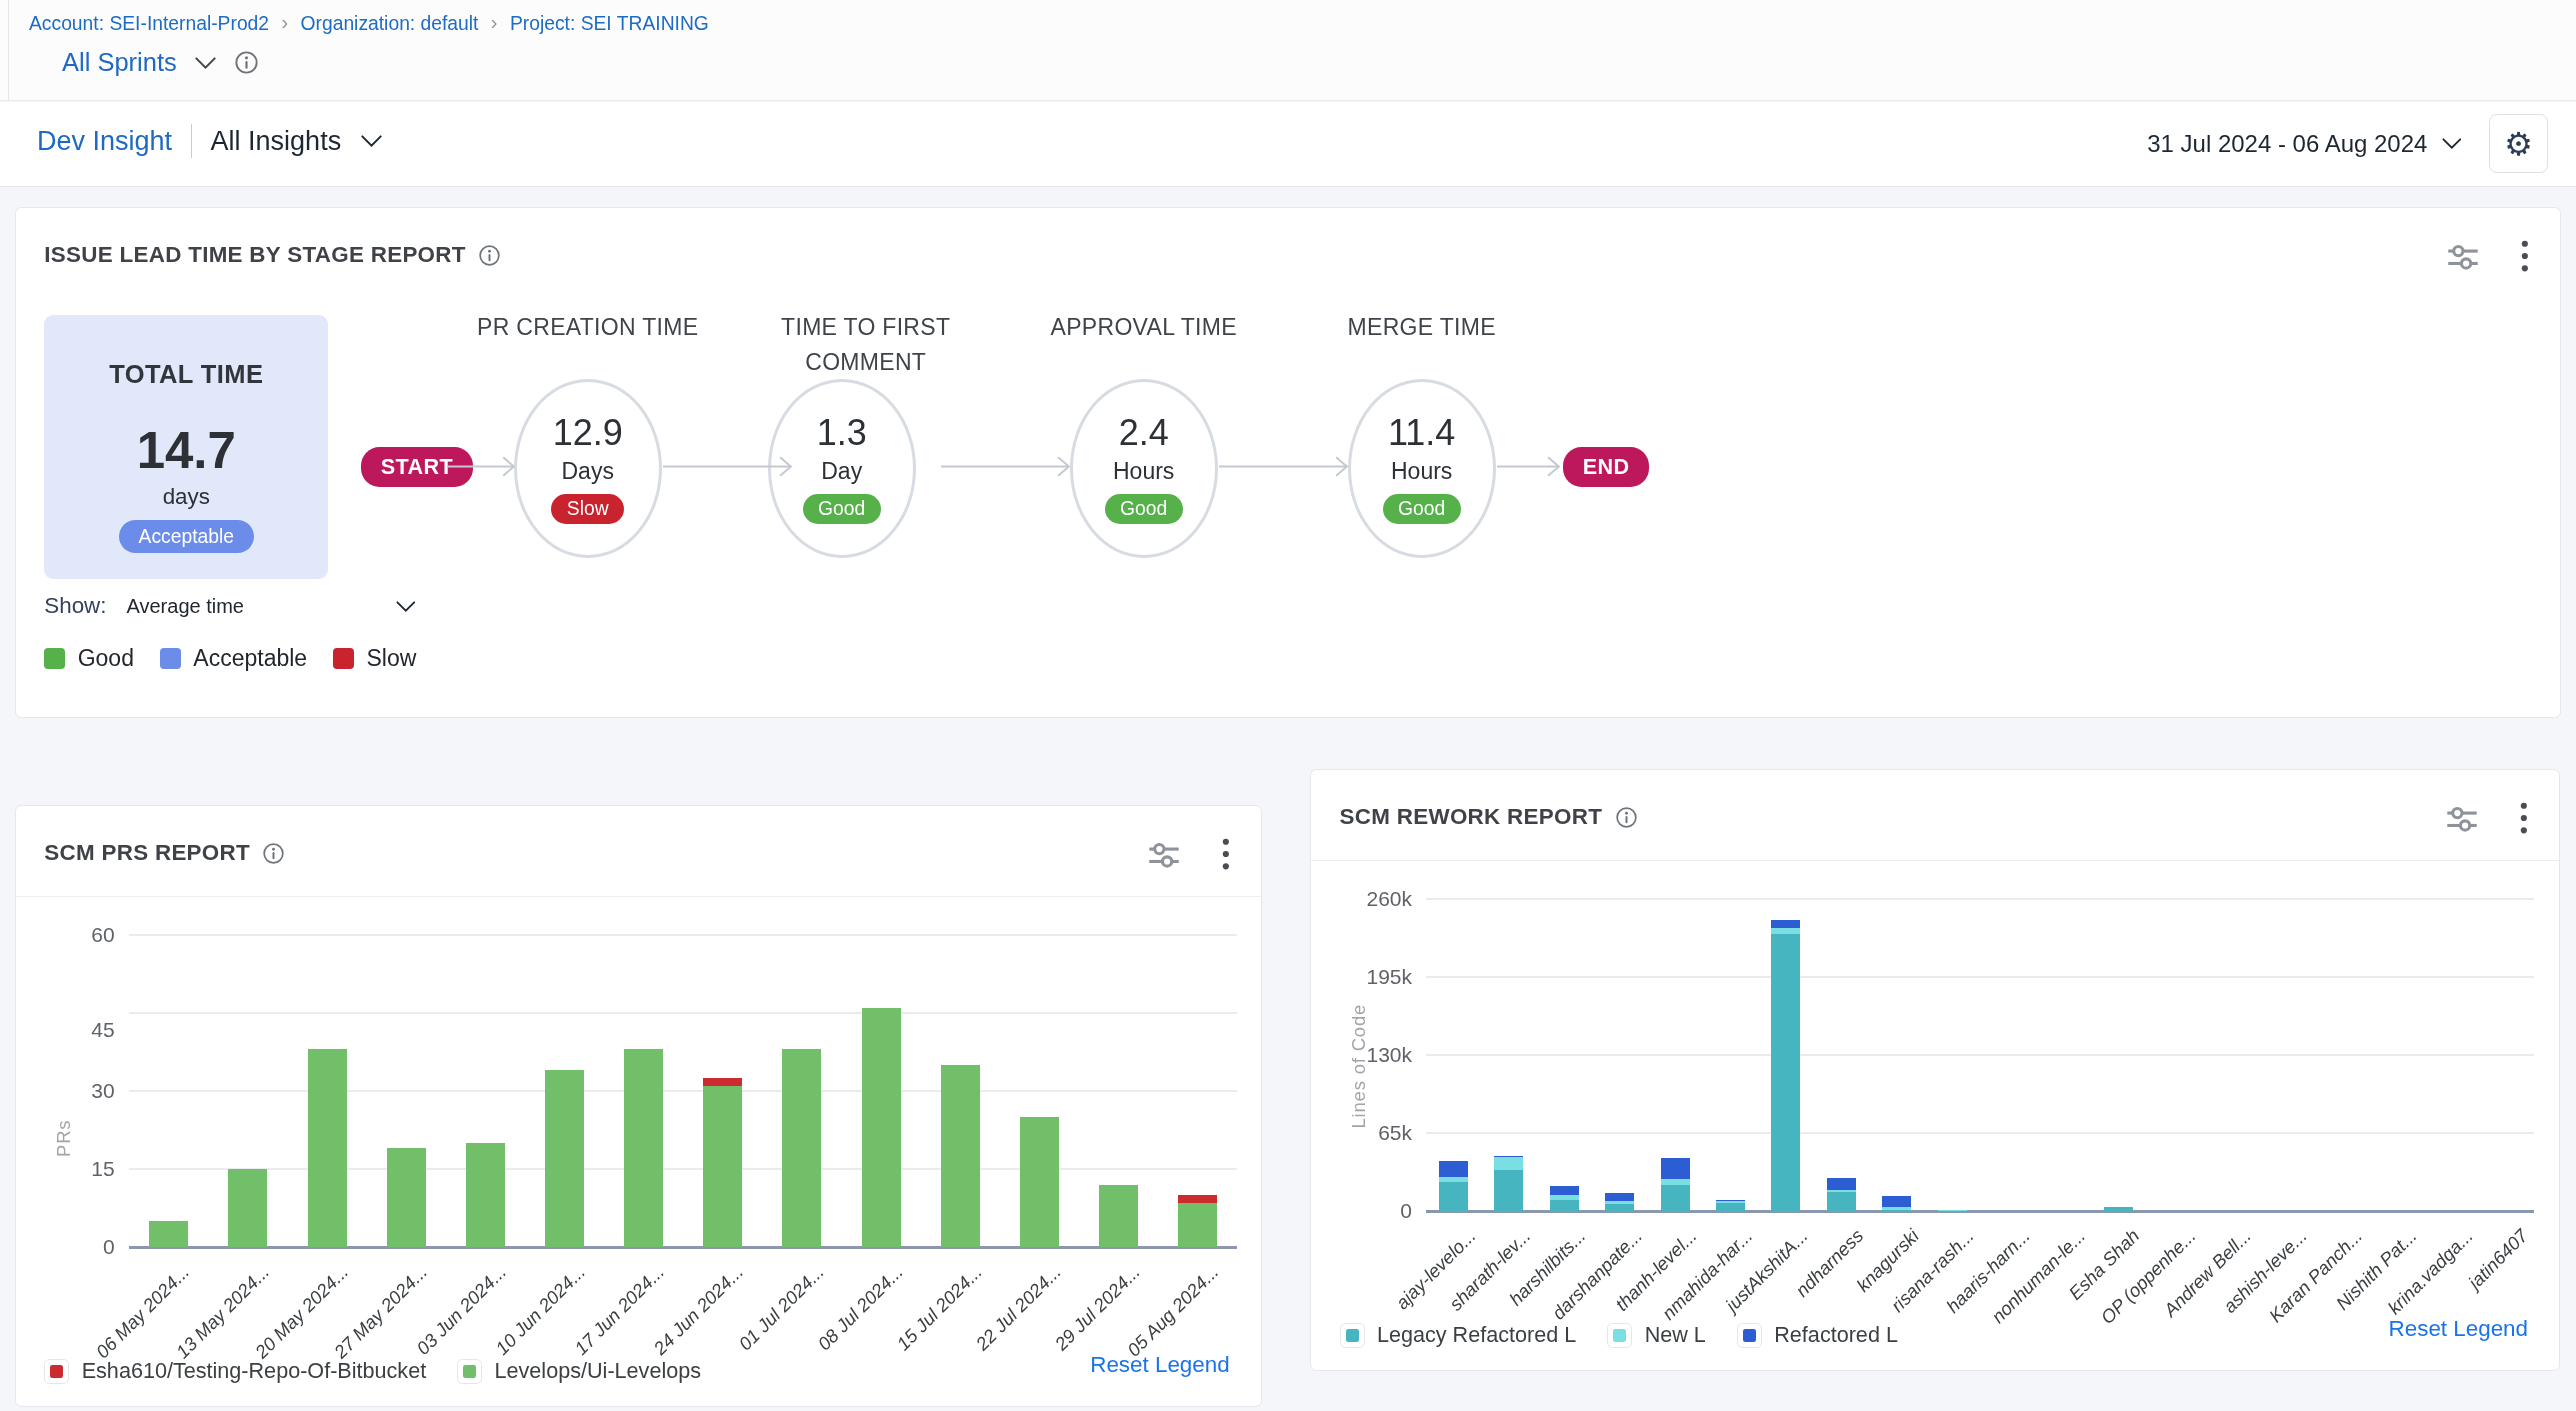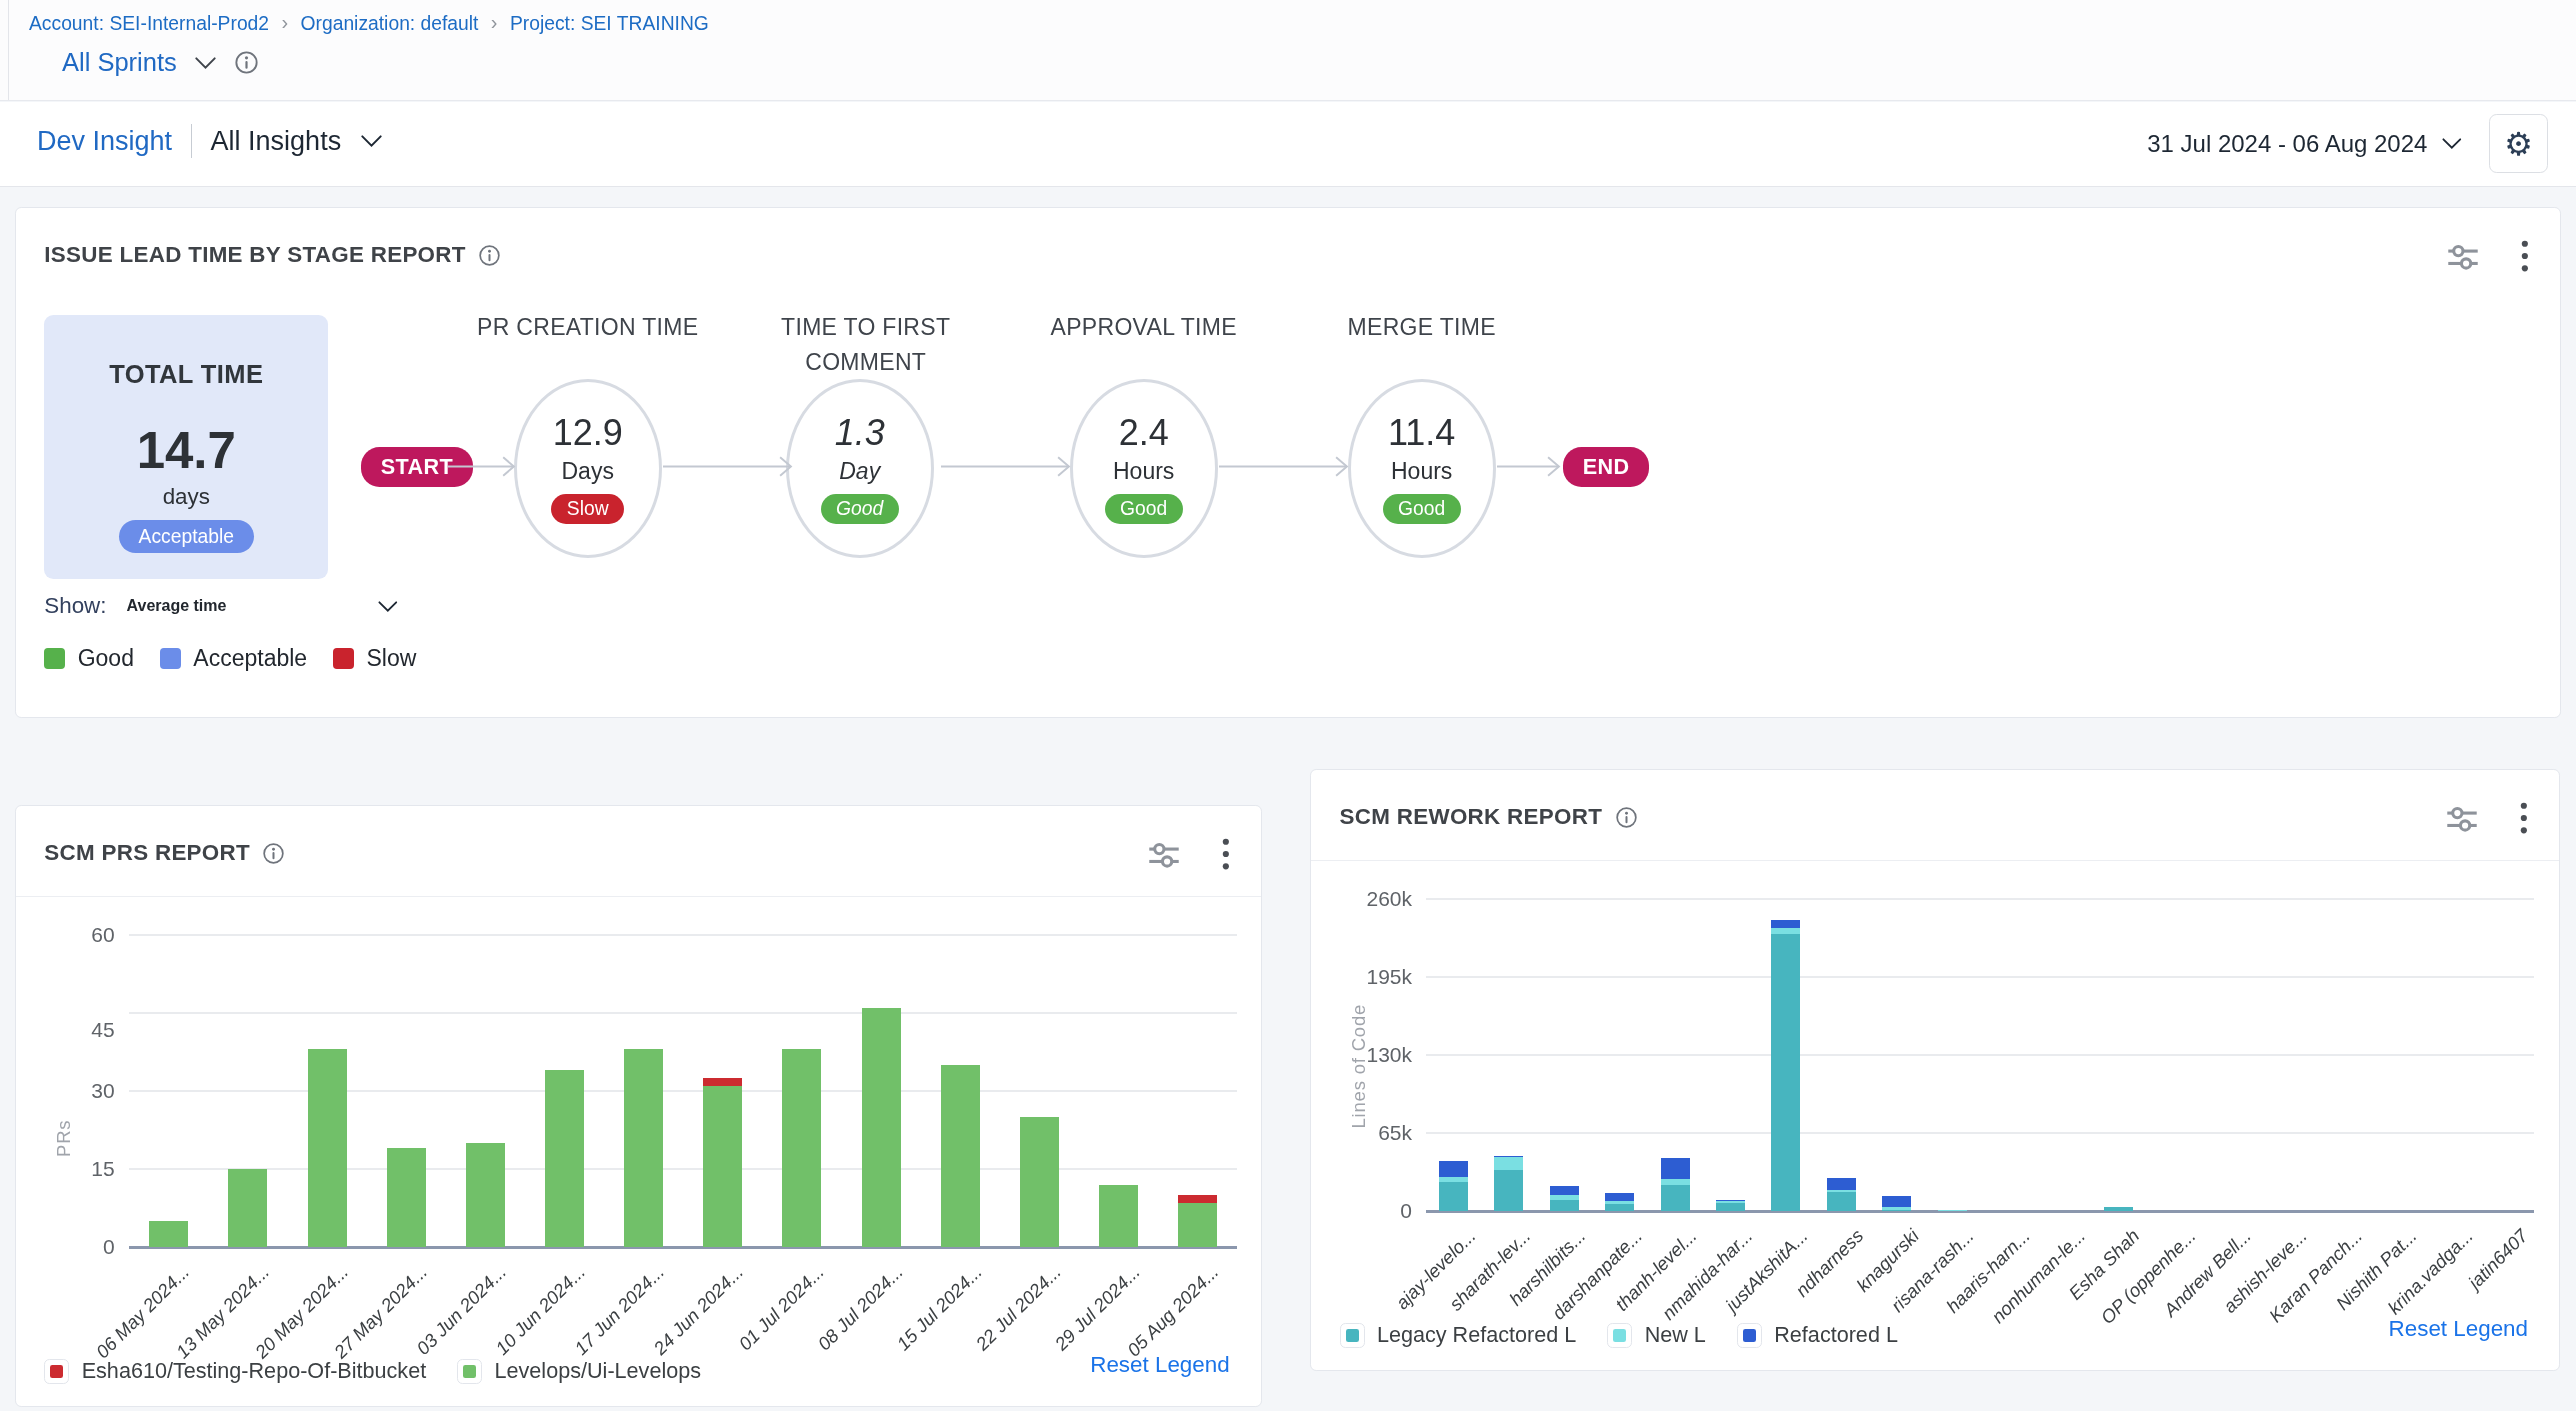--- a/index.html
+++ b/index.html
@@ -60,21 +60,21 @@
                   justify-content:center; gap:4.6px; }
   .sc-value { font-size:36px; font-weight:500; color:#2d3136; line-height:1.1; }
   .sc-unit  { font-size:23px; color:#2d3136; }
   .sc-badge { font-size:19.3px; padding:3.9px 15.4px; margin-top:4.6px; }
   .badge-good { background:#56b14b; }
   .badge-slow { background:#c9232d; }
   .flow-arrow { position:absolute; top:246px; }
 
   .show-row { position:absolute; left:28.6px; top:385px; display:flex; align-items:center; gap:20px; cursor:pointer; }
   .show-label { font-size:22.4px; color:#33415e; }
-  .show-value { font-size:16px; color:#22272e;font-weight:bold; }
+  .show-value { font-size:20px; color:#22272e; }
   .show-chevron { margin-left:131px; }
 
   .lt-legend { position:absolute; left:28.6px; top:437px; display:flex; align-items:center; gap:26px; }
   .lt-legend .item { display:flex; align-items:center; gap:12.4px; }
   .lt-sq { width:21px; height:21px; border-radius:3.9px; }
   .lt-label { font-size:23px; color:#22272e; }
 
   
   .yaxis-title { position:absolute; font-size:18.5px; color:#a0a4ab; letter-spacing:0.8px;
                  transform:rotate(-90deg); transform-origin:center; white-space:nowrap; }
@@ -200,21 +200,21 @@
     <div class="stage-title" style="left:433px;">PR CREATION TIME</div>
     <div class="stage-title" style="left:711px;">TIME TO FIRST COMMENT</div>
     <div class="stage-title" style="left:989px;">APPROVAL TIME</div>
     <div class="stage-title" style="left:1267px;">MERGE TIME</div>
 
     <div class="stage-circle" style="left:498px;">
       <div class="sc-value">12.9</div>
       <div class="sc-unit">Days</div>
       <span class="badge sc-badge badge-slow">Slow</span>
     </div>
-    <div class="stage-circle" style="left:770px;font-style:italic;">
+    <div class="stage-circle" style="left:752px;">
       <div class="sc-value">1.3</div>
       <div class="sc-unit">Day</div>
       <span class="badge sc-badge badge-good">Good</span>
     </div>
     <div class="stage-circle" style="left:1054px;">
       <div class="sc-value">2.4</div>
       <div class="sc-unit">Hours</div>
       <span class="badge sc-badge badge-good">Good</span>
     </div>
     <div class="stage-circle" style="left:1332px;">

